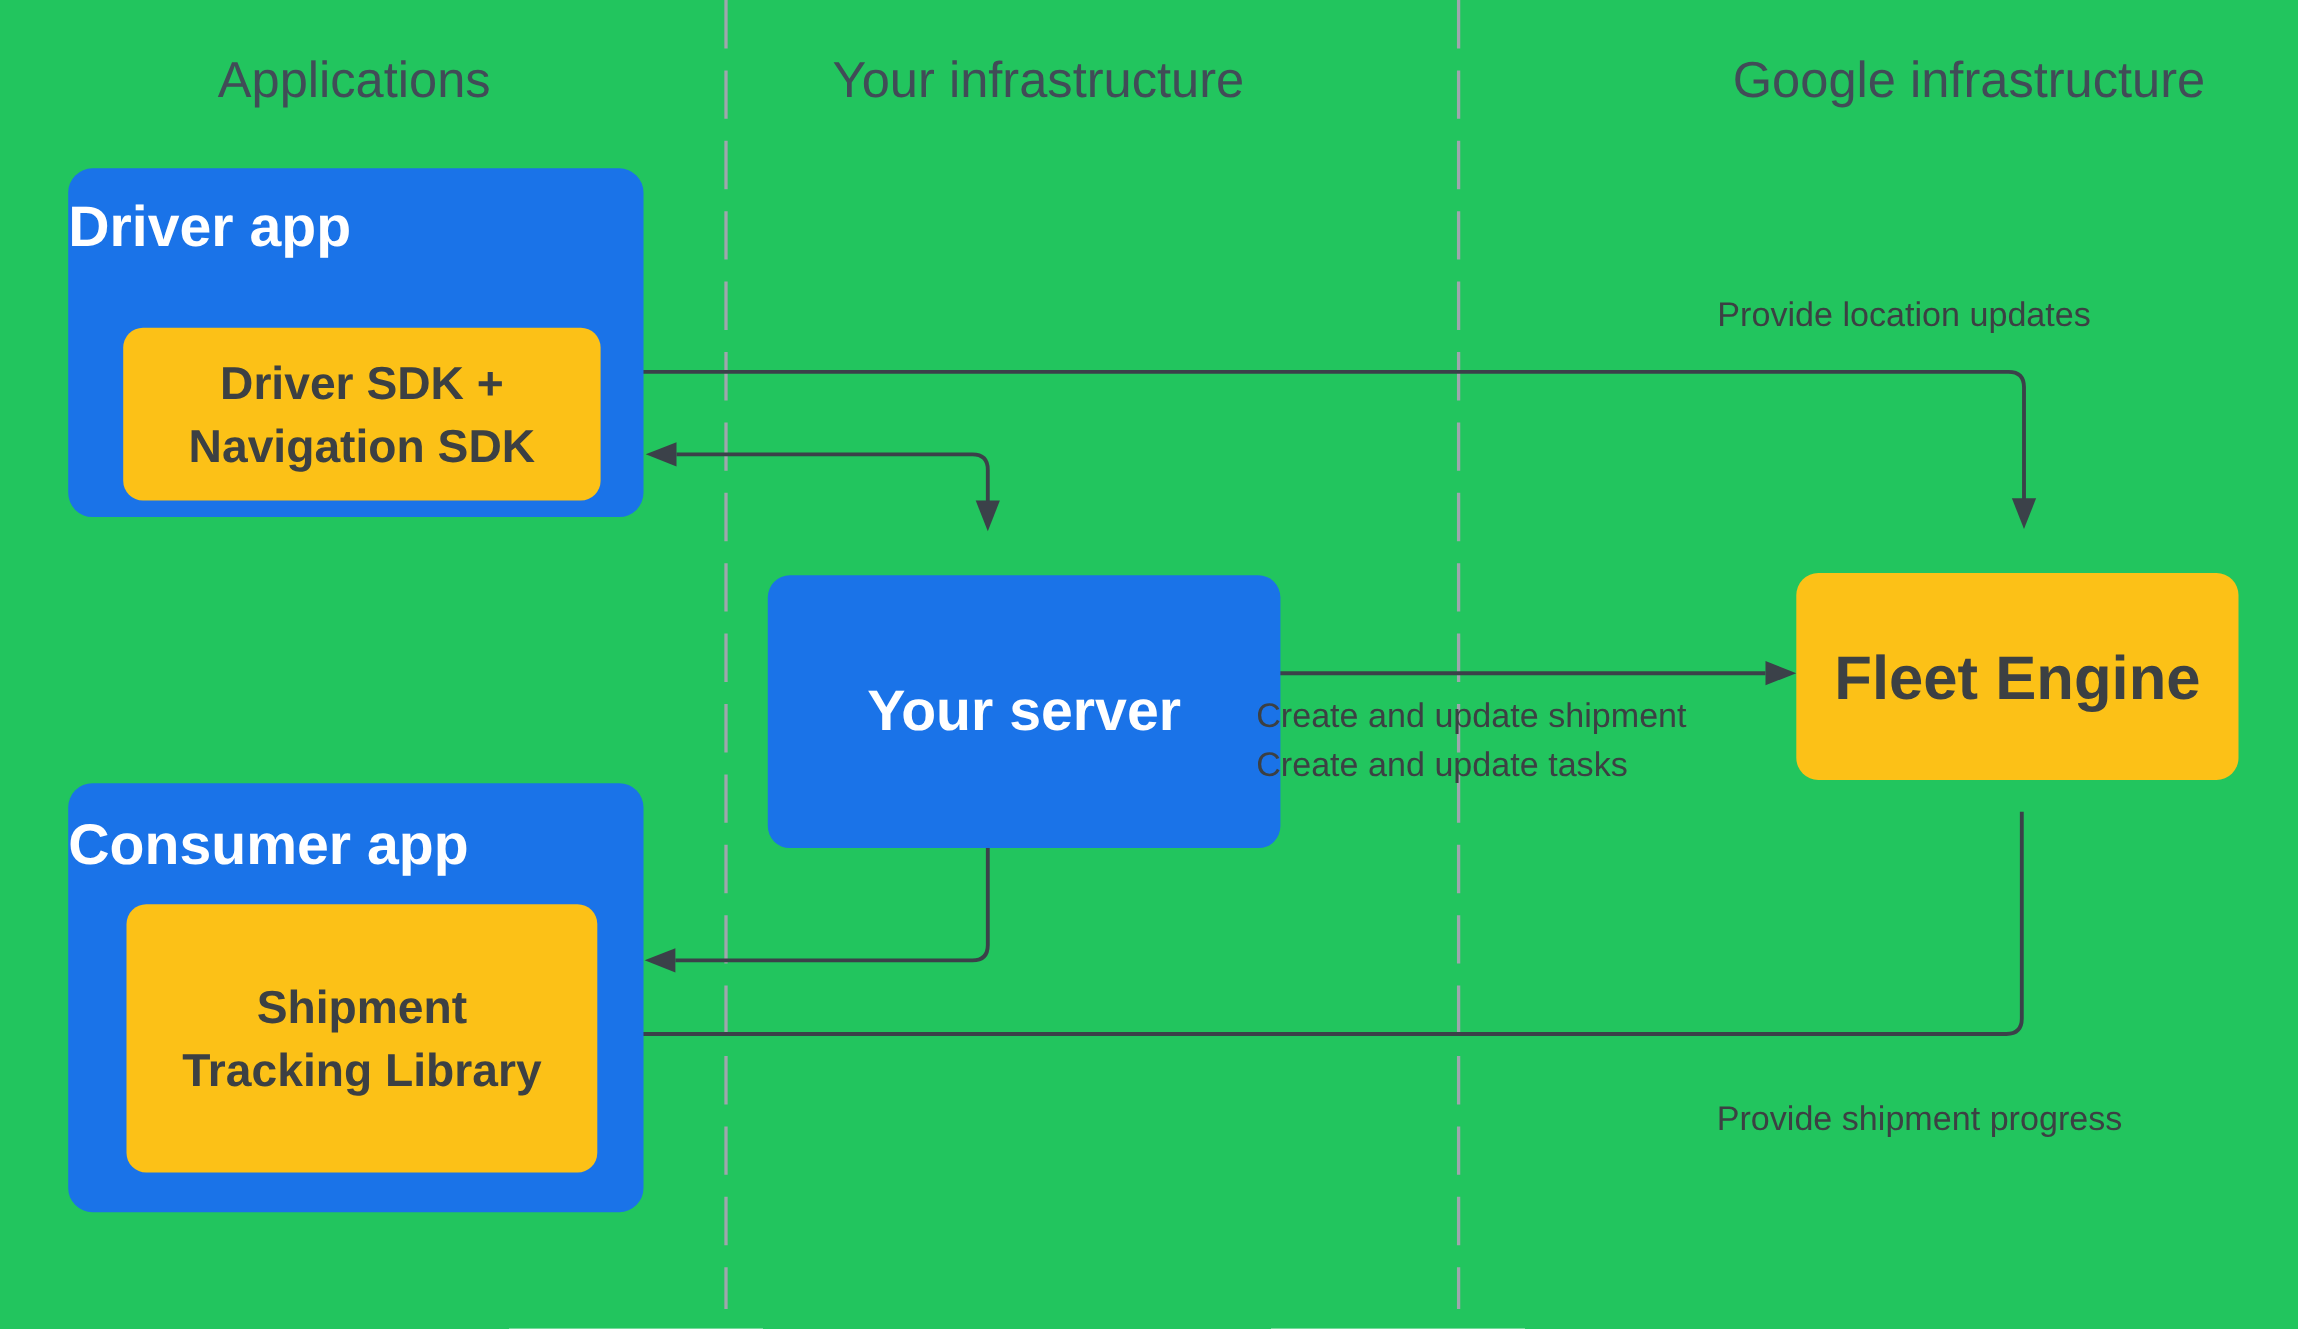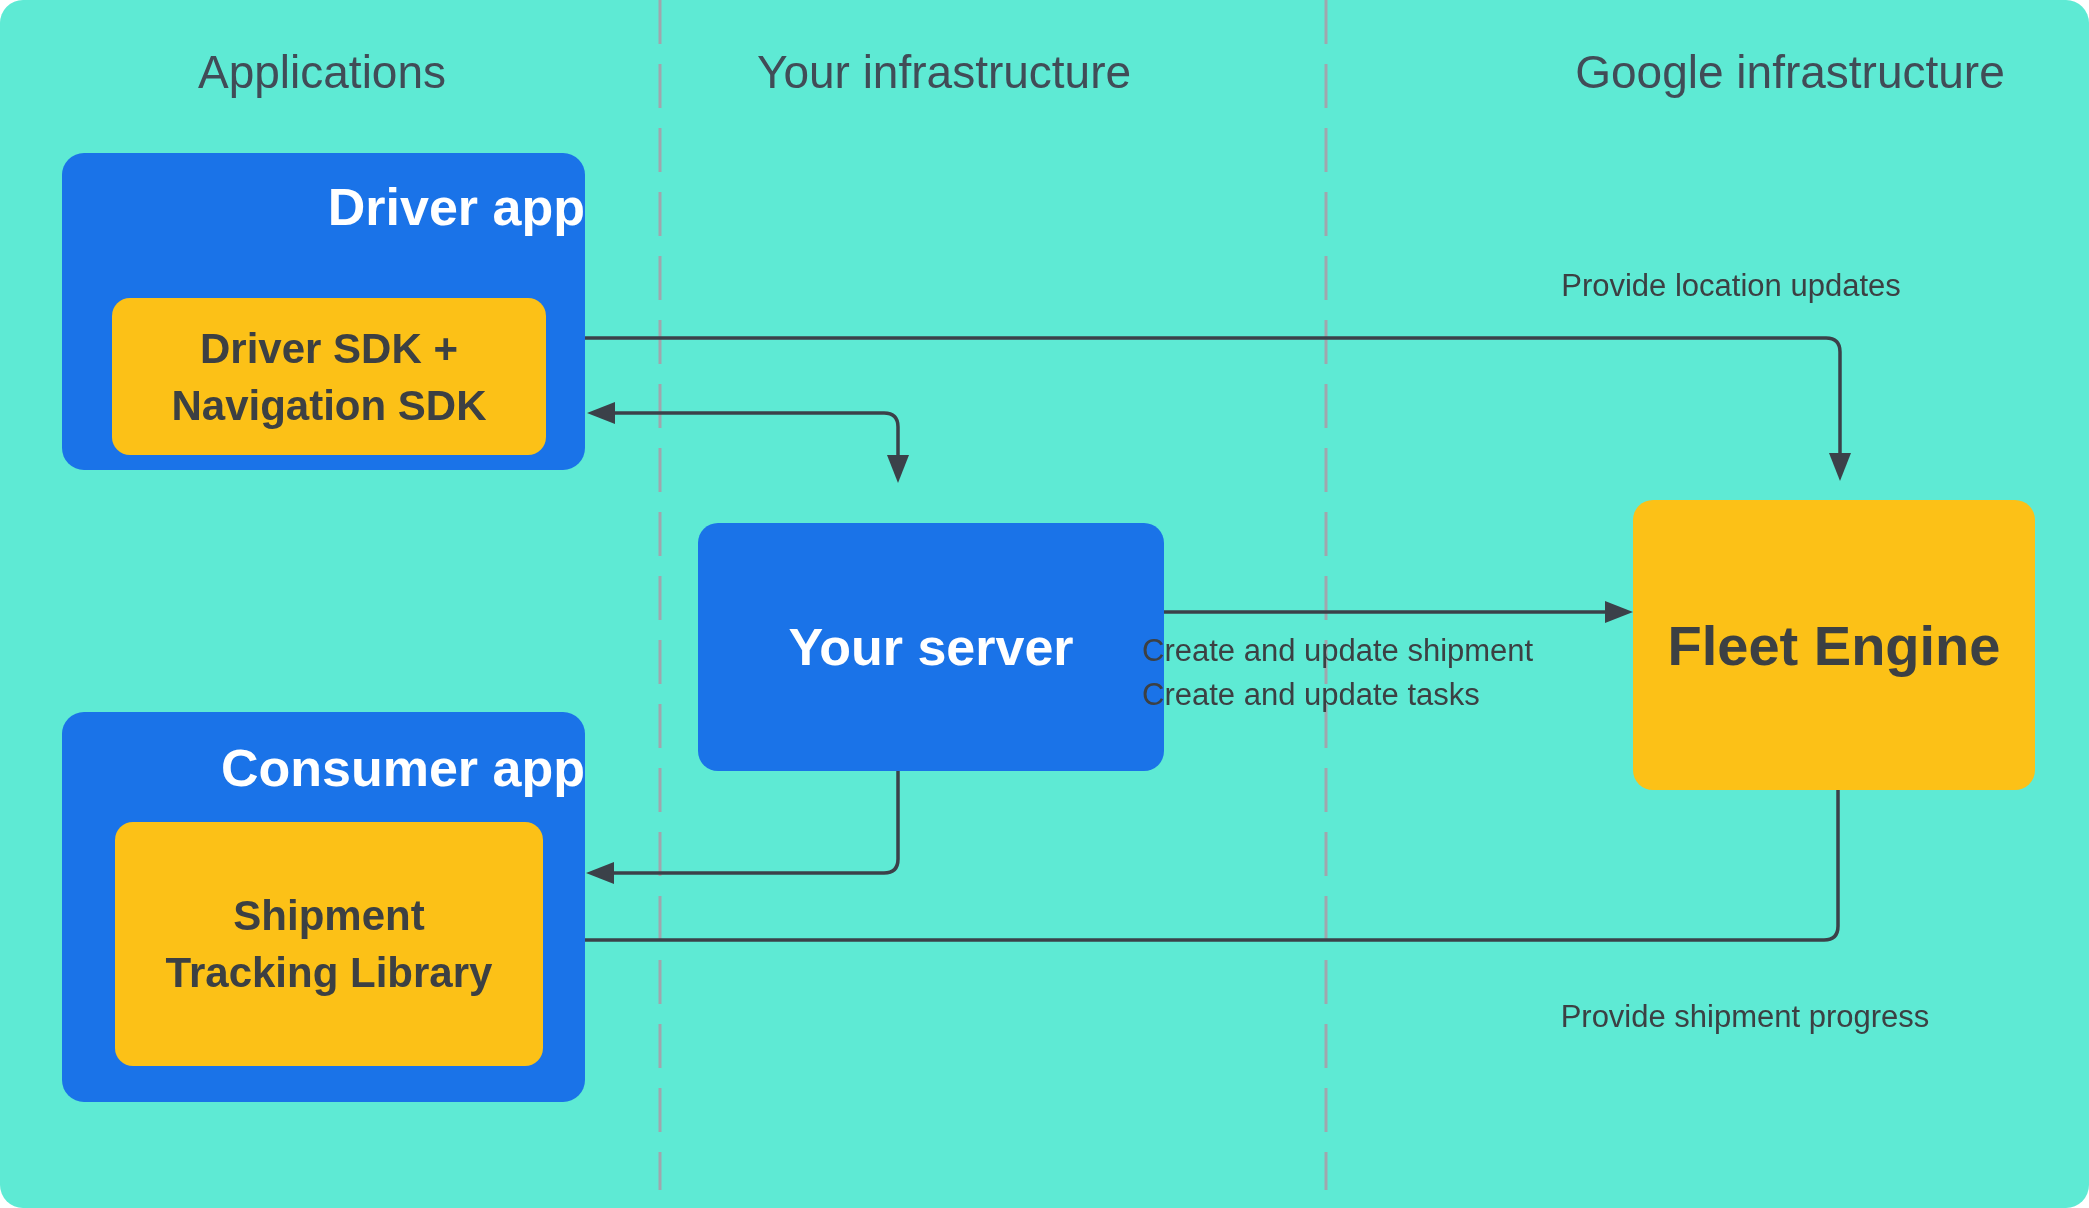--- a/index.html
+++ b/index.html
@@ -5,23 +5,22 @@
   html, body {
     margin: 0;
     padding: 0;
     background: #ffffff;
     font-family: "Liberation Sans", sans-serif;
   }
   .canvas {
     position: relative;
     width: 2089px;
     height: 1208px;
-    background: #5eead4;
+    background: #22c55e;
     overflow: hidden;
-    border-radius: 23px;
   }
   svg.layer {
     position: absolute;
     left: 0;
     top: 0;
     width: 2089px;
     height: 1208px;
   }
   .col-header {
     position: absolute;
@@ -44,21 +43,21 @@
   .node.yellow {
     background: #fcc117;
     border-radius: 18px;
   }
   .node-title-strip {
     position: absolute;
     left: 0;
     width: 100%;
     display: flex;
     align-items: center;
-    justify-content: flex-end;
+    justify-content: flex-start;
   }
   .node-title {
     font-size: 52px;
     font-weight: 700;
     color: #ffffff;
     white-space: nowrap;
   }
   .center-flex {
     display: flex;
     flex-direction: column;
@@ -152,21 +151,21 @@
   </div>
   <div class="node yellow center-flex" style="left:115px; top:784px; width:428px; height:244px">
     <div class="inner-text">Shipment</div>
     <div class="inner-text">Tracking Library</div>
   </div>
 
   <div class="node blue center-flex" style="left:698px; top:485px; width:466px; height:248px; border-radius:20px">
     <span class="node-title">Your server</span>
   </div>
 
-  <div class="node yellow center-flex" style="left:1633px; top:462px; width:402px; height:290px; border-radius:20px">
+  <div class="node yellow center-flex" style="left:1633px; top:483px; width:402px; height:188px; border-radius:20px">
     <span class="fleet-title">Fleet Engine</span>
   </div>
 
   <div class="edge-label centered" style="left:1731px; top:264px">Provide location updates</div>
 
   <div class="edge-label" style="left:1142px; top:629px">Create and update shipment</div>
   <div class="edge-label" style="left:1142px; top:673px">Create and update tasks</div>
 
   <div class="edge-label centered" style="left:1745px; top:995px">Provide shipment progress</div>
 

